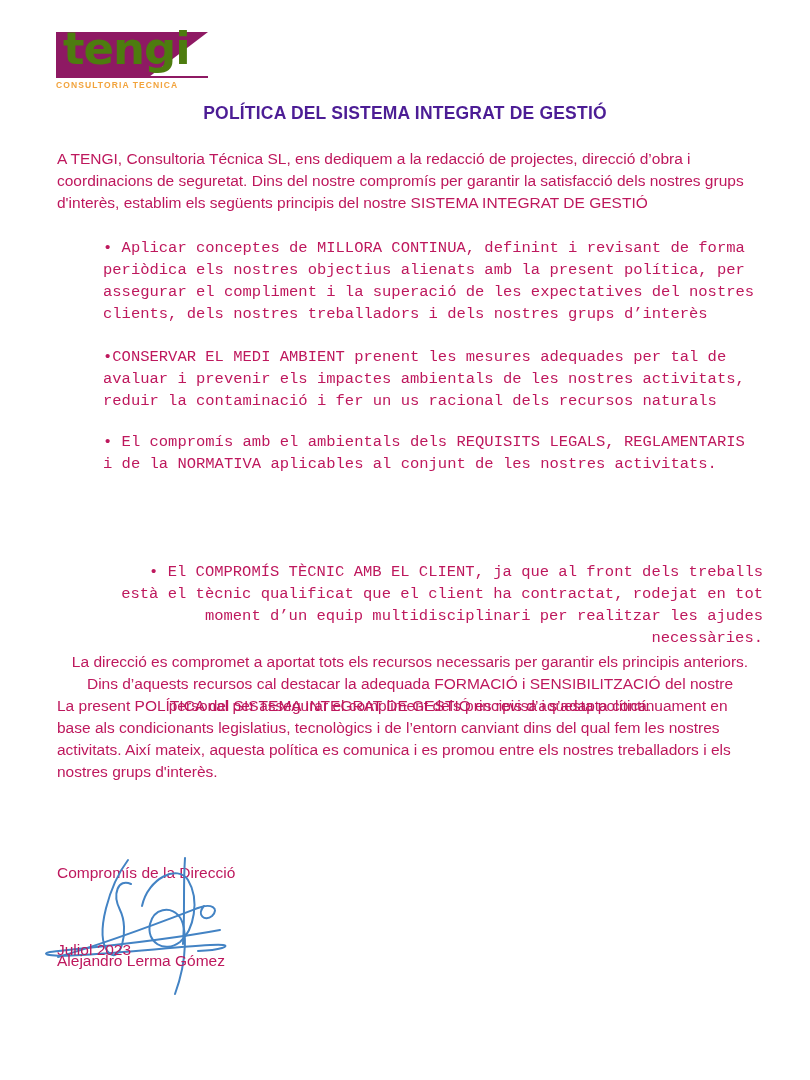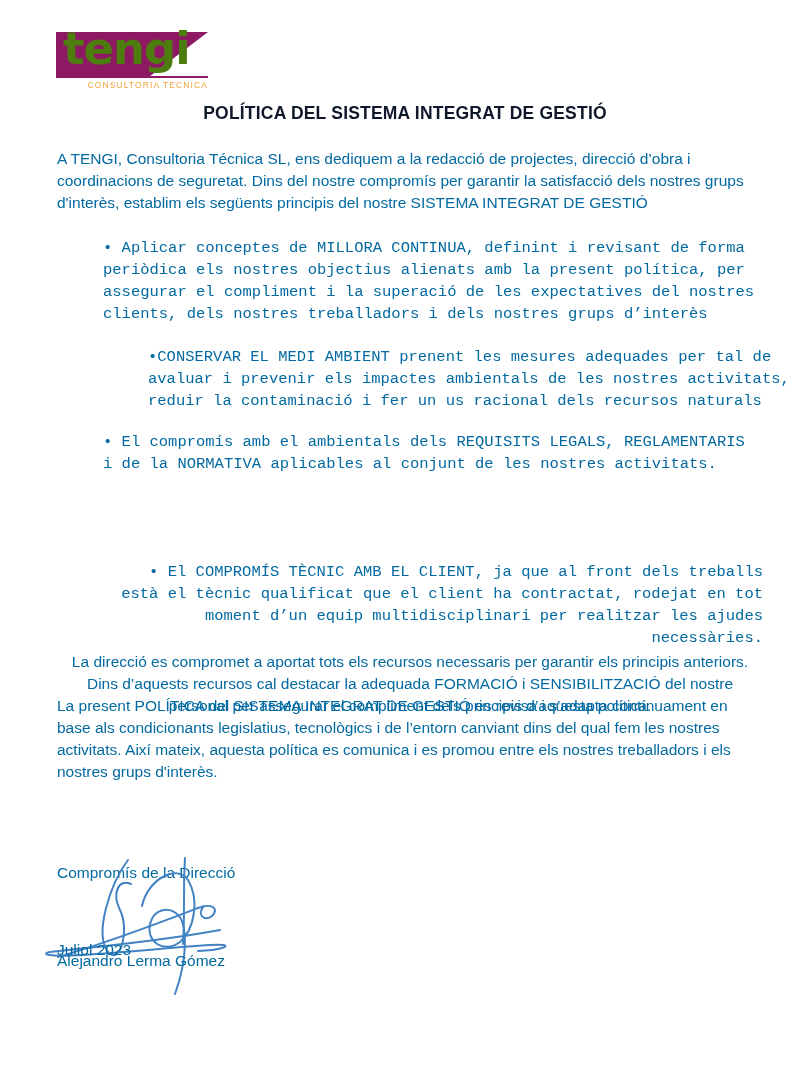--- a/index.html
+++ b/index.html
@@ -25,42 +25,42 @@
   }
   .logo-word {
     position: absolute; left: 7px; top: -7px;
     font-family: "DejaVu Sans", sans-serif;
     font-size: 45px; font-weight: bold; line-height: 60px;
     color: #4d7c0f; letter-spacing: -1px;
   }
   .logo-rule { position: absolute; left: 0; top: 50px; width: 152px; height: 2px; background: #8e1963; }
   .logo-tagline {
     position: absolute; left: 0; top: 54px; width: 152px;
-    text-align: right; font-size: 8.5px; font-weight: normal;
+    text-align: left; font-size: 8.5px; font-weight: bold;
     color: #f2a33c; letter-spacing: 1.1px; white-space: nowrap;
   }
 
   
   .title {
     position: absolute; left: 0; top: 103px; width: 810px;
     text-align: center; font-size: 17.5px; font-weight: bold;
-    color: #0f172a; letter-spacing: 0.2px;
+    color: #4c1d95; letter-spacing: 0.2px;
   }
   .para {
     position: absolute;
     font-size: 15.5px; line-height: 22px;
-    color: #0369a1;
+    color: #be185d;
     white-space: pre-wrap;
   }
   .full  { left: 57px; width: 706px; }
   .bullet{ left: 103px; width: 660px; font-family: Liberation Mono, monospace; }
 
   .intro     { top: 148px; }
   .b1        { top: 237px; }
-  .b2        { top: 346px; margin-left: 45px; }
+  .b2        { top: 346px; }
   .b3        { top: 431px; }
   .b4        { top: 492px; }
   .b5        { top: 561px; text-align: right; }
   .c1        { top: 651px; text-align: center; }
   .c2        { top: 695px; }
   .sig-label { top: 862px; }
   .signer    { top: 950px; }
   .date      { top: 939px; }
 
   

